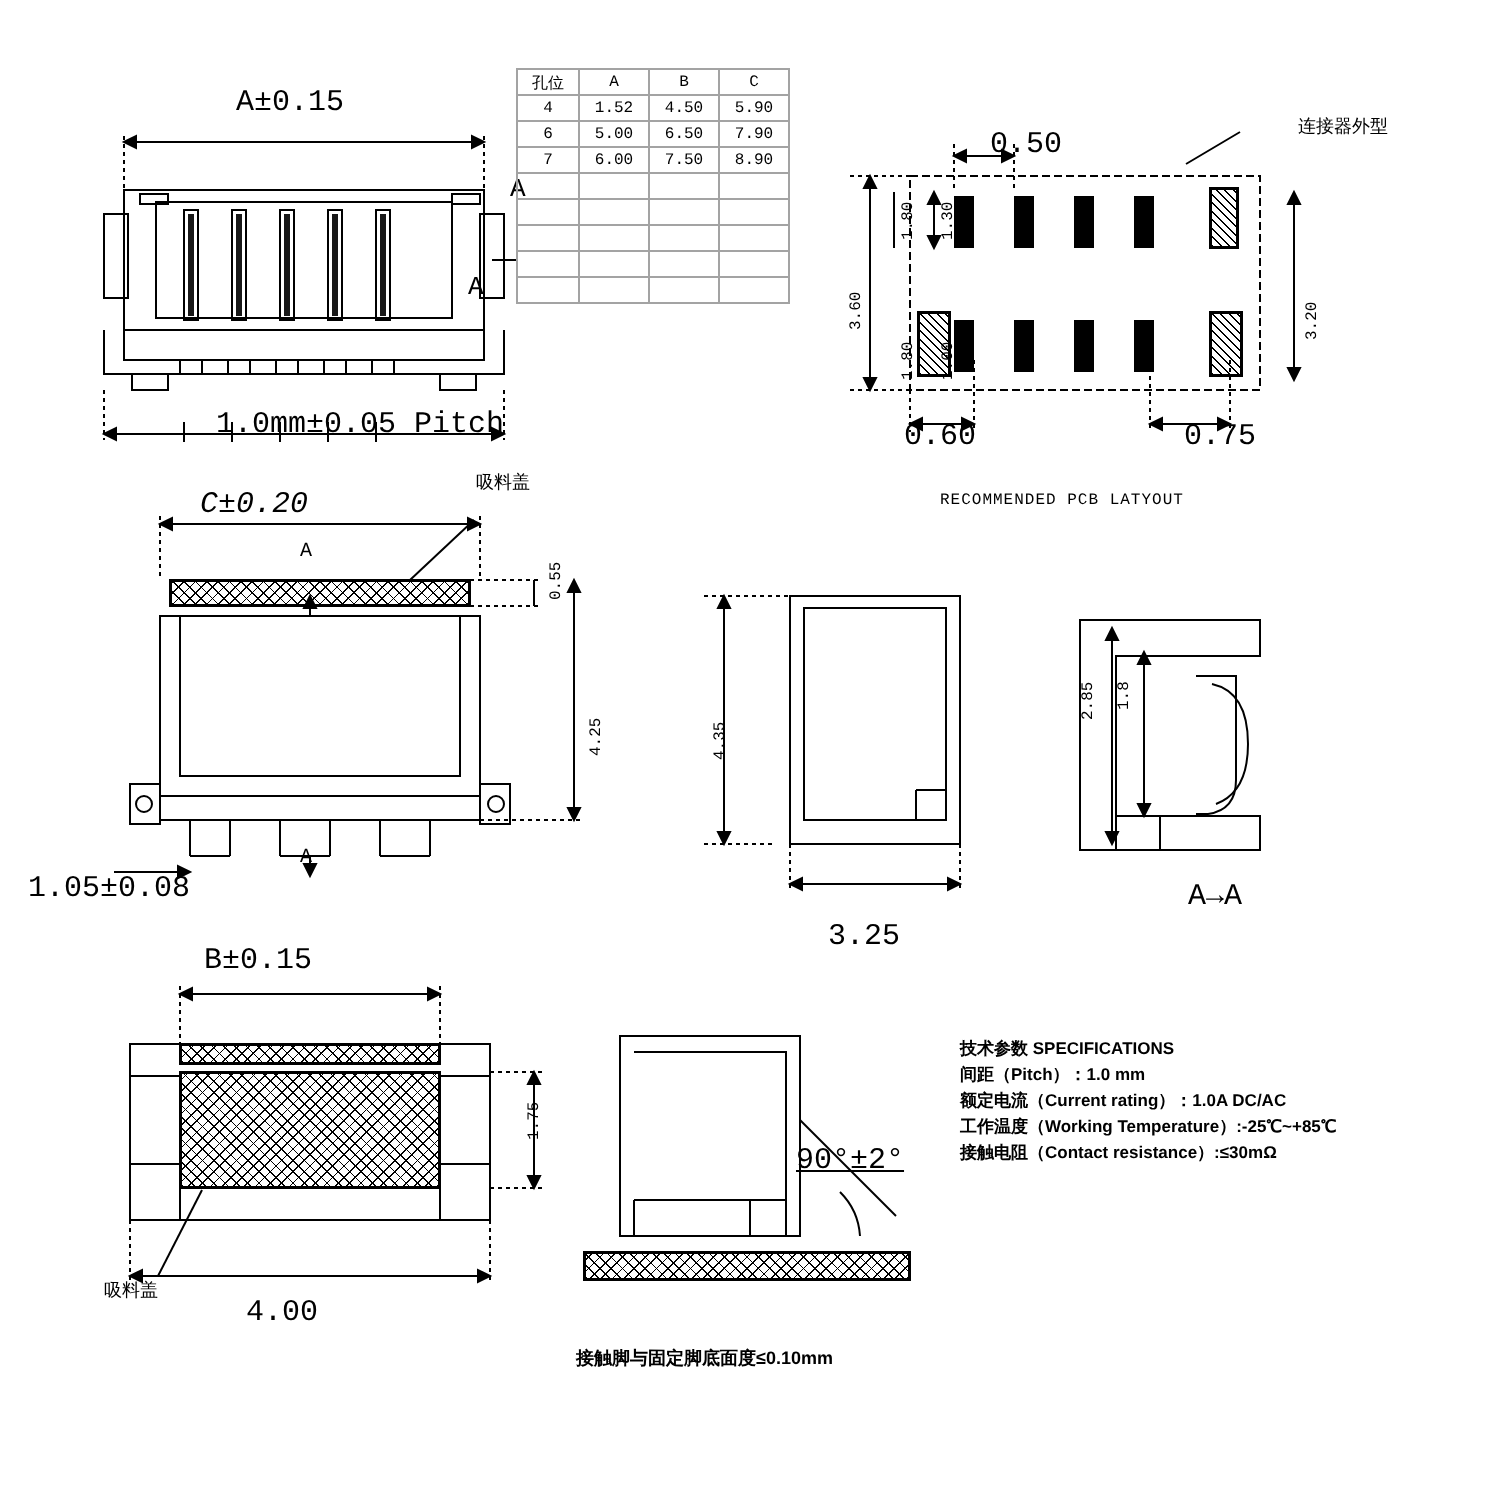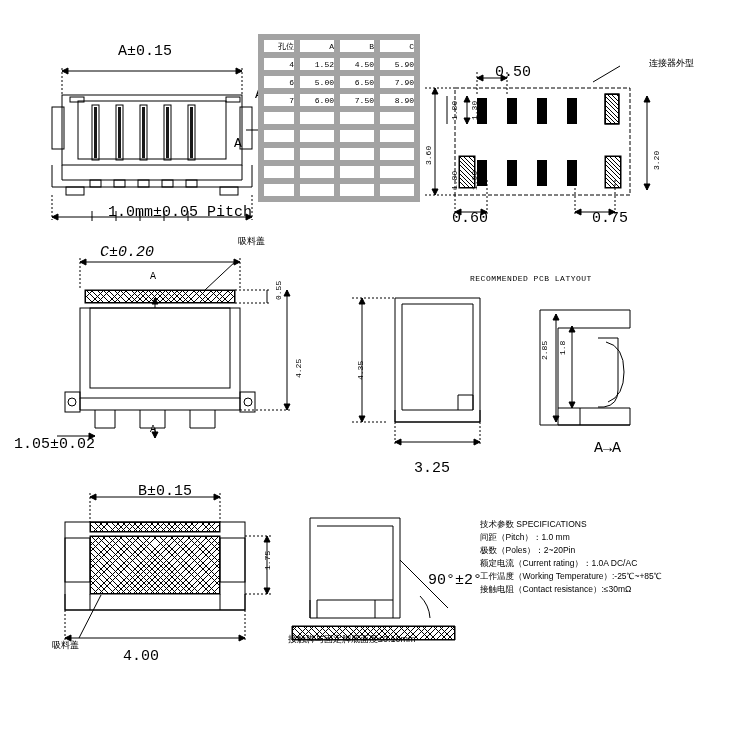--- a/index.html
+++ b/index.html
@@ -1,26 +1,26 @@
 <!DOCTYPE html>
 <html><head>
 <meta charset="utf-8">
 <style>
   html,body{margin:0;padding:0;background:#ffffff;}
   body{width:750px;height:750px;position:relative;font-family:"Liberation Sans",sans-serif;color:#000;overflow:hidden;}
   #sheet{position:absolute;left:0;top:0;width:750px;height:750px;}
   .abs{position:absolute;}
   .txt{position:absolute;font-size:15px;line-height:10px;white-space:nowrap;color:#000;}
   .txt.mono{font-family:"Liberation Mono",monospace;}
-  .txt.sm{font-size:8px;margin-top:28px;}
+  .txt.sm{font-size:8px;}
   .vtxt{position:absolute;font-size:9px;white-space:nowrap;transform-origin:0 0;transform:rotate(-90deg);font-family:"Liberation Mono",monospace;}
   .hatch{background-image:repeating-linear-gradient(45deg,#000 0px,#000 0.6px,transparent 0.6px,transparent 3px);}
   .cross{background-image:repeating-linear-gradient(45deg,#000 0px,#000 0.6px,transparent 0.6px,transparent 4px),repeating-linear-gradient(-45deg,#000 0px,#000 0.6px,transparent 0.6px,transparent 4px);}
   table.holes{position:absolute;border-collapse:collapse;font-family:"Liberation Mono",monospace;font-size:8px;}
-  table.holes td,table.holes th{border:6px solid #a3a3a3;text-align:right;padding:0;height:12px;width:34px;font-weight:normal;}
+  table.holes td,table.holes th{border:1px solid #a3a3a3;text-align:center;padding:0;height:12px;width:34px;font-weight:normal;}
   table.holes td.first,table.holes th.first{width:30px;}
   .spec{position:absolute;font-size:8.5px;line-height:13px;white-space:nowrap;}
   svg{position:absolute;left:0;top:0;overflow:visible;}
 </style>
 </head>
 <body>
 
 <div id="sheet">
 
   <div>
@@ -261,21 +261,21 @@
         <path d="M150 50 L182 20"></path>
       </g>
     </svg>
     <div class="abs cross" style="left:85px;top:290px;width:150px;height:13px;border:1px solid #000;box-sizing:border-box;"></div>
     <div class="txt mono" style="left:100px;top:248px;font-style:italic;">C±0.20</div>
     <div class="txt mono" style="left:150px;top:272px;font-size:10px;">A</div>
     <div class="txt mono" style="left:150px;top:425px;font-size:10px;">A</div>
     <div class="txt" style="left:238px;top:236px;font-size:9px;">吸料盖</div>
     <div class="vtxt" style="left:274px;top:300px;font-size:8px;">0.55</div>
     <div class="vtxt" style="left:294px;top:378px;font-size:8px;">4.25</div>
-    <div class="txt mono" style="left:14px;top:440px;">1.05±0.02</div>
+    <div class="txt mono" style="left:14px;top:440px;">1.05±0.08</div>
   </div>
 
   <div>
     <svg width="210" height="200" style="left:340px;top:270px;">
       <g stroke="#000" fill="none" stroke-width="1">
 
         <path d="M22 28 L22 152"></path>
         <path d="M22 28 L19 34 L25 34 Z" fill="#000"></path>
         <path d="M22 152 L19 146 L25 146 Z" fill="#000"></path>
         <path d="M12 28 L55 28 M12 152 L46 152" stroke-dasharray="2,2"></path>
@@ -350,21 +350,21 @@
         <path d="M20 158 L200 158"></path>
         <path d="M20 158 L26 155 L26 161 Z" fill="#000"></path>
         <path d="M200 158 L194 155 L194 161 Z" fill="#000"></path>
         <path d="M20 130 L20 162 M200 130 L200 162" stroke-dasharray="2,2"></path>
 
         <path d="M56 115 L34 158"></path>
       </g>
     </svg>
     <div class="abs cross" style="left:90px;top:522px;width:130px;height:10px;border:1px solid #000;box-sizing:border-box;"></div>
     <div class="abs cross" style="left:90px;top:536px;width:130px;height:58px;border:1px solid #000;box-sizing:border-box;"></div>
-    <div class="txt mono" style="left:102px;top:487px;margin-left:36px;">B±0.15</div>
+    <div class="txt mono" style="left:102px;top:476px;">B±0.15</div>
     <div class="vtxt" style="left:263px;top:570px;font-size:8px;">1.75</div>
     <div class="txt mono" style="left:123px;top:652px;">4.00</div>
     <div class="txt" style="left:52px;top:640px;font-size:9px;">吸料盖</div>
   </div>
 
   <div>
     <svg width="230" height="170" style="left:280px;top:500px;">
       <g stroke="#000" fill="none" stroke-width="1">
 
         <path d="M30 18 L120 18 L120 118 L30 118 Z"></path>
@@ -373,26 +373,25 @@
         <path d="M37 100 L37 118"></path>
         <path d="M95 100 L95 118 M113 100 L113 118"></path>
 
         <path d="M12 126 L175 126 L175 140 L12 140 Z"></path>
 
         <path d="M120 60 L168 108"></path>
         <path d="M150 118 A34 34 0 0 0 140 96"></path>
       </g>
     </svg>
     <div class="abs cross" style="left:292px;top:626px;width:163px;height:14px;border:1px solid #000;box-sizing:border-box;"></div>
-    <div class="txt mono" style="left:428px;top:576px;">90°±2°</div>
-    <div class="txt" style="left:288px;top:634px;font-size:9px;">接触脚与固定脚底面度≤0.10mm</div>
-  </div>
-
-  <div class="spec" style="left:480px;top:518px;">
+    <div class="txt mono" style="left:398px;top:576px;text-decoration:underline;">90°±2°</div>
+    <div class="txt" style="left:288px;top:674px;font-size:9px;font-weight:bold;">接触脚与固定脚底面度≤0.10mm</div>
+  </div>
+
+  <div class="spec" style="left:480px;top:518px;font-weight:bold;">
     <div>技术参数 SPECIFICATIONS</div>
     <div>间距（Pitch）：1.0 mm</div>
-    <div>极数（Poles）：2~20Pin</div>
     <div>额定电流（Current rating）：1.0A DC/AC</div>
     <div>工作温度（Working Temperature）:-25℃~+85℃</div>
     <div>接触电阻（Contact resistance）:≤30mΩ</div>
   </div>
 
 </div>
 
 </body></html>

